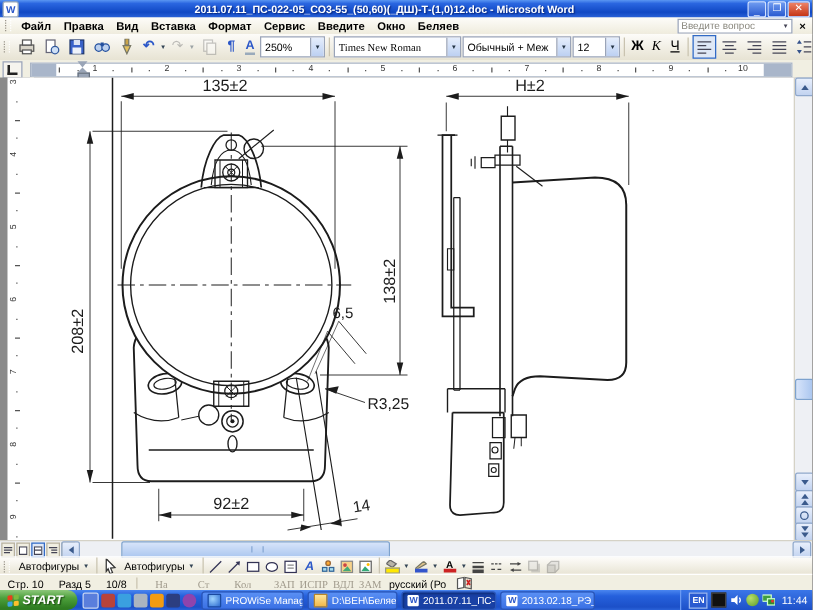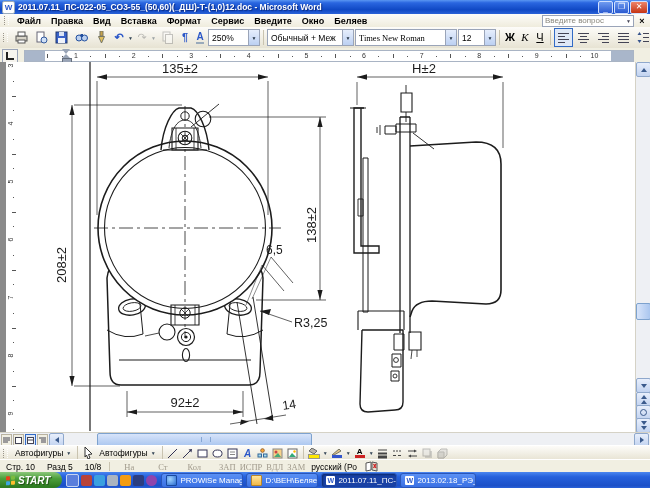--- a/index.html
+++ b/index.html
@@ -6,21 +6,21 @@
   .win{position:relative;width:650px;height:488px;overflow:hidden;font-family:"Liberation Sans",sans-serif;
        font-size:9px;color:#000;background:#f1efe2;}
   .row{position:absolute;left:0;right:0;}
   
   .titlebar{top:0;height:14px;background:linear-gradient(180deg,#5a96f2 0%,#2a66e0 20%,#1048c4 70%,#2a62d8 100%);
     display:flex;align-items:center;padding:0 2px;color:#fff;}
   .appicon{width:11px;height:11px;background:#fff;border:1px solid #9ab;border-radius:2px;margin-right:3px;
     display:flex;align-items:center;justify-content:center;flex:none;}
   .appicon::before{content:"W";font-size:8px;font-weight:bold;color:#2b57c8;}
   .titletext{font-size:8.5px;font-weight:bold;white-space:nowrap;overflow:hidden;flex:1;
-    text-shadow:1px 1px 1px #0a2a80;}
+    text-shadow:1px 1px 1px #0a2a80;text-align:center;}
   .wb{width:13px;height:11px;border-radius:2px;margin-left:1px;border:1px solid #cfe0ff;flex:none;
     display:flex;align-items:center;justify-content:center;color:#fff;font-size:8px;line-height:1;
     background:linear-gradient(180deg,#6f9bf0,#2a5ad0);}
   .wb.cls{background:linear-gradient(180deg,#ee8468,#c43415);width:16px;}
   .wb i{font-style:normal;}
   .wb.min i{margin-top:4px;}
   
   .menubar{top:14px;height:13px;background:linear-gradient(180deg,#fdfcf9,#efecdd);border-bottom:1px solid #d8d4c2;
     display:flex;align-items:center;padding-left:3px;}
   .grip{width:3px;height:9px;margin:0 3px 0 1px;border-left:1px dotted #9a958a;border-right:1px dotted #fff;flex:none;}
@@ -230,26 +230,26 @@
         <span class="gl" style="color:#2b57c8;font-weight:bold">¶</span>
       </span>
     <span class="tb narrow">
         <span class="gl" style="color:#2b57c8;font-weight:bold;border-bottom:2px solid #9ab;font-size:10px">А</span>
       </span>
     <span class="combo" style="width:47px">
       <span>250%</span>
       <span class="ca">▼</span>
     </span>
     <span class="sep"></span>
+    <span class="combo" style="width:97px">
+      <span style="font-family:'Liberation Serif',serif">Times New Roman</span>
+      <span class="ca">▼</span>
+    </span>
     <span class="combo" style="width:82px">
       <span>Обычный + Меж</span>
-      <span class="ca">▼</span>
-    </span>
-    <span class="combo" style="width:97px">
-      <span style="font-family:'Liberation Serif',serif">Times New Roman</span>
       <span class="ca">▼</span>
     </span>
     <span class="combo" style="width:33px">
       <span>12</span>
       <span class="ca">▼</span>
     </span>
     <span class="sep"></span>
     <span class="tb narrow">
         <span class="gl bi">Ж</span>
       </span>
@@ -766,15 +766,30 @@
       <span>D:\ВЕН\Беляев\Т...</span>
     </span>
     <span class="task active" style="width:66px">
       <span class="ticon word"></span>
       <span>2011.07.11_ПС-0...</span>
     </span>
     <span class="task" style="width:66px">
       <span class="ticon word"></span>
       <span>2013.02.18_РЭ_С...</span>
     </span>
+    <span class="tray">
+      <span class="lang">EN</span>
+      <span class="trayicon" style="background:#111;border:1px solid #444"></span>
+      <span class="trayicon"><svg width="10" height="10">
+            <polygon points="1,3.5 3.5,3.5 6,1 6,9 3.5,6.5 1,6.5" fill="#fff"></polygon>
+            <path d="M7.5,3 Q9,5 7.5,7" stroke="#fff" fill="none"></path>
+          </svg></span>
+      <span class="trayicon" style="background:radial-gradient(circle at 35% 35%,#b8e06a,#5a9a28);border-radius:50%"></span>
+      <span class="trayicon"><svg width="10" height="10">
+            <rect x="0" y="1" width="7" height="5" fill="#3f9e3f" stroke="#cfc"></rect>
+            <rect x="4" y="4" width="6" height="5" fill="#2f8e2f" stroke="#cfc"></rect>
+            <rect x="7" y="5" width="2" height="2" fill="#e33"></rect>
+          </svg></span>
+      <span class="clock">11:44</span>
+    </span>
   </div>
 
 </div>
 
 </body></html>

